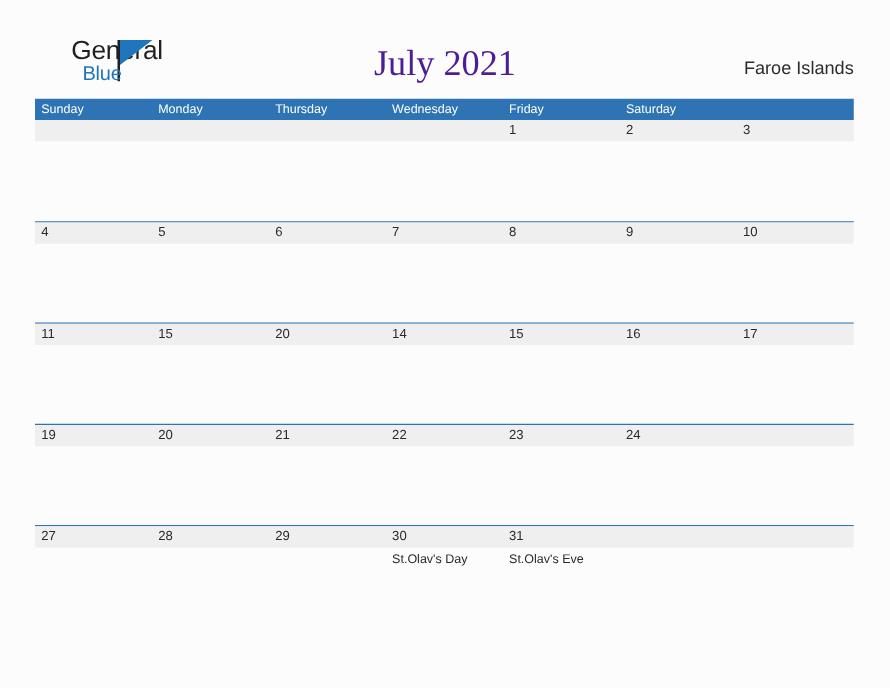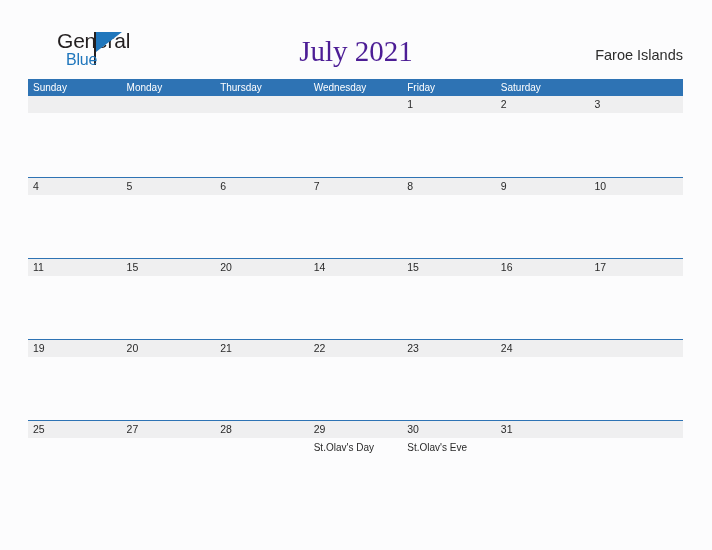--- a/index.html
+++ b/index.html
@@ -331,21 +331,20 @@
           <div class="event"></div>
         </div>
       <div class="body-cell">
           <div class="event"></div>
         </div>
     </div>
   </div>
 
   <div class="week-row">
     <div class="numstrip">
-      <div class="num-cell">25</div>
       <div class="num-cell">27</div>
       <div class="num-cell">28</div>
       <div class="num-cell">29</div>
       <div class="num-cell">30</div>
       <div class="num-cell">31</div>
     </div>
     <div class="body-strip">
       <div class="body-cell">
           <div class="event"></div>
         </div>

